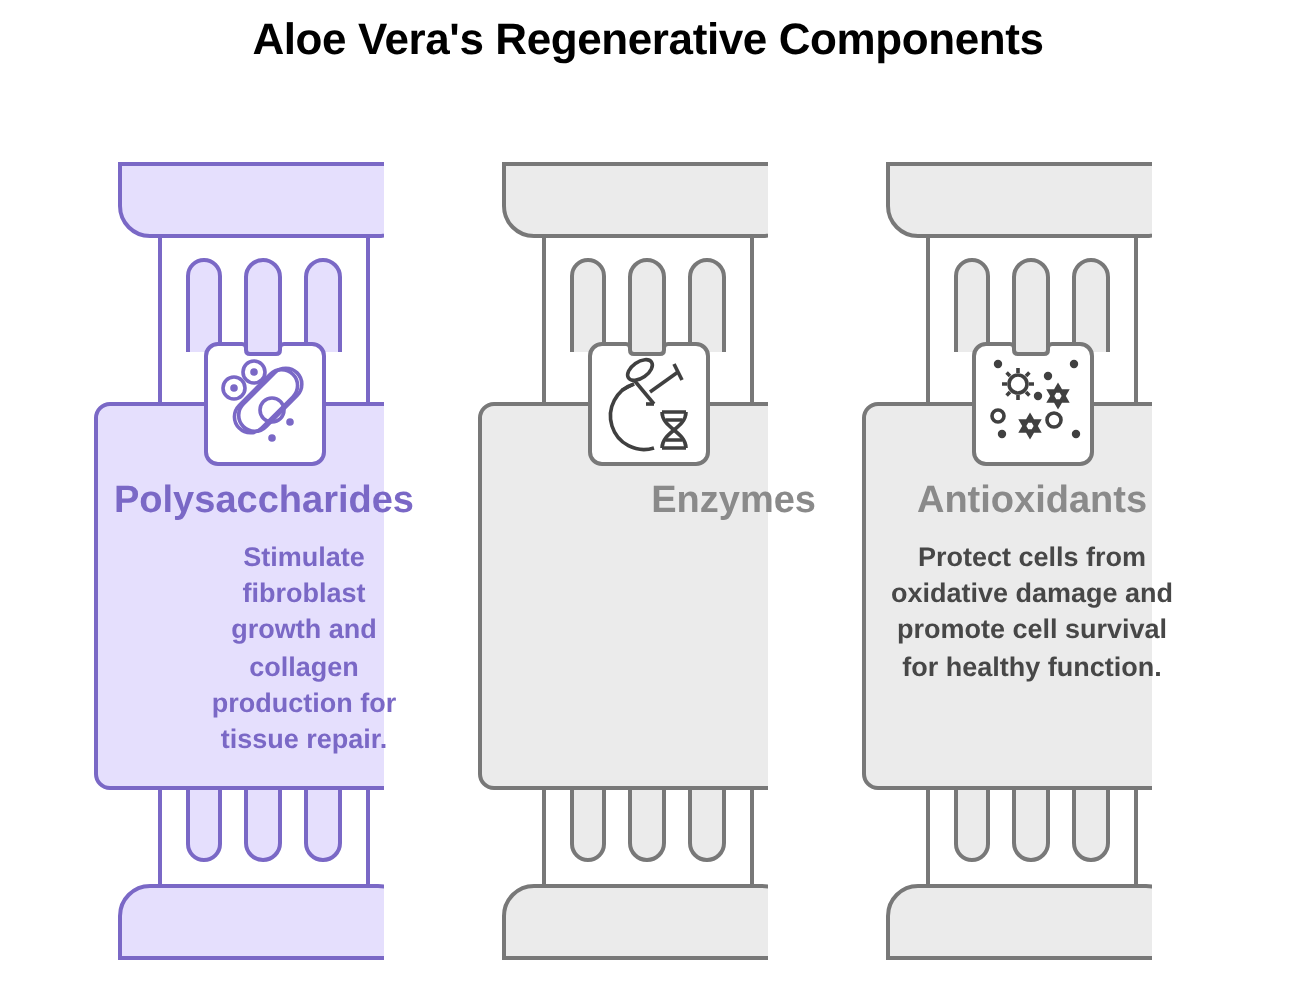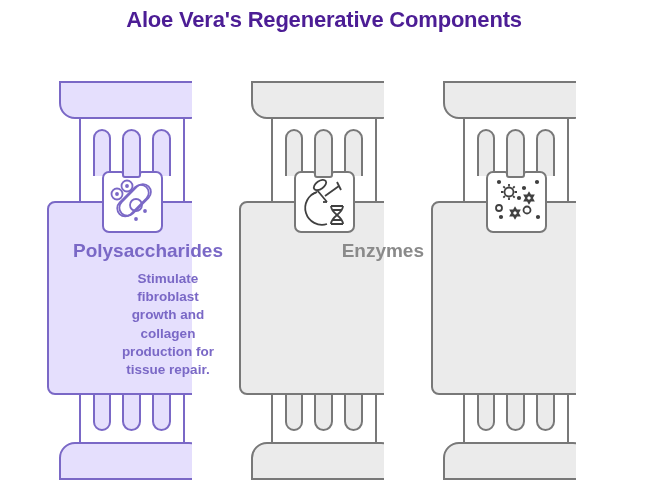--- a/index.html
+++ b/index.html
@@ -1,24 +1,24 @@
 <!DOCTYPE html>
 <html><head>
   <meta charset="utf-8">
   <style>
     html, body { margin: 0; padding: 0; background: #ffffff; }
     body { width: 648px; height: 494px; position: relative; overflow: hidden; font-family: "Liberation Sans", "DejaVu Sans", sans-serif; }
     .title {
       position: absolute; left: 0; top: 7px; width: 648px; text-align: center;
-      font-size: 22px; font-weight: bold; color: #4c1d95; letter-spacing: -0.2px;
+      font-size: 22px; font-weight: bold; color: #000000; letter-spacing: -0.2px;
     }
     .pillar { position: absolute; top: 0; width: 192px; height: 494px; }
     .pillar svg.frame { position: absolute; left: 0; top: 0; }
     .panel-text {
-      position: absolute; left: 48px; width: 168px; top: 236px; text-align: center; padding-left: 16px;
+      position: absolute; left: 48px; width: 168px; top: 236px; text-align: center;
     }
     .heading {
       font-size: 19px; font-weight: bold; line-height: 30px; margin-bottom: 4px;
     }
     .desc {
       font-size: 13.5px; font-weight: bold; line-height: 18.2px; padding: 0 10px;
     }
     .icon-box { position: absolute; left: 103px; top: 172px; width: 60px; height: 60px; }
   </style>
 </head>
@@ -128,13 +128,17 @@
       <g transform="translate(42 26)">
         <path d="M0 -5 L4.3 2.5 L-4.3 2.5 Z M0 5 L4.3 -2.5 L-4.3 -2.5 Z"></path>
       </g>
       <g transform="translate(28 41)">
         <path d="M0 -5 L4.3 2.5 L-4.3 2.5 Z M0 5 L4.3 -2.5 L-4.3 -2.5 Z"></path>
       </g>
       <circle cx="12" cy="36" r="3"></circle>
       <circle cx="40" cy="38" r="3.5"></circle>
     </svg>
   </div>
+  <div class="panel-text">
+    <div class="heading" style="color: rgb(138, 138, 138);">Antioxidants</div>
+    <div class="desc" style="color: rgb(71, 71, 71);">Protect cells from oxidative damage and promote cell survival for healthy function.</div>
+  </div>
 </div>
 
 </body></html>

